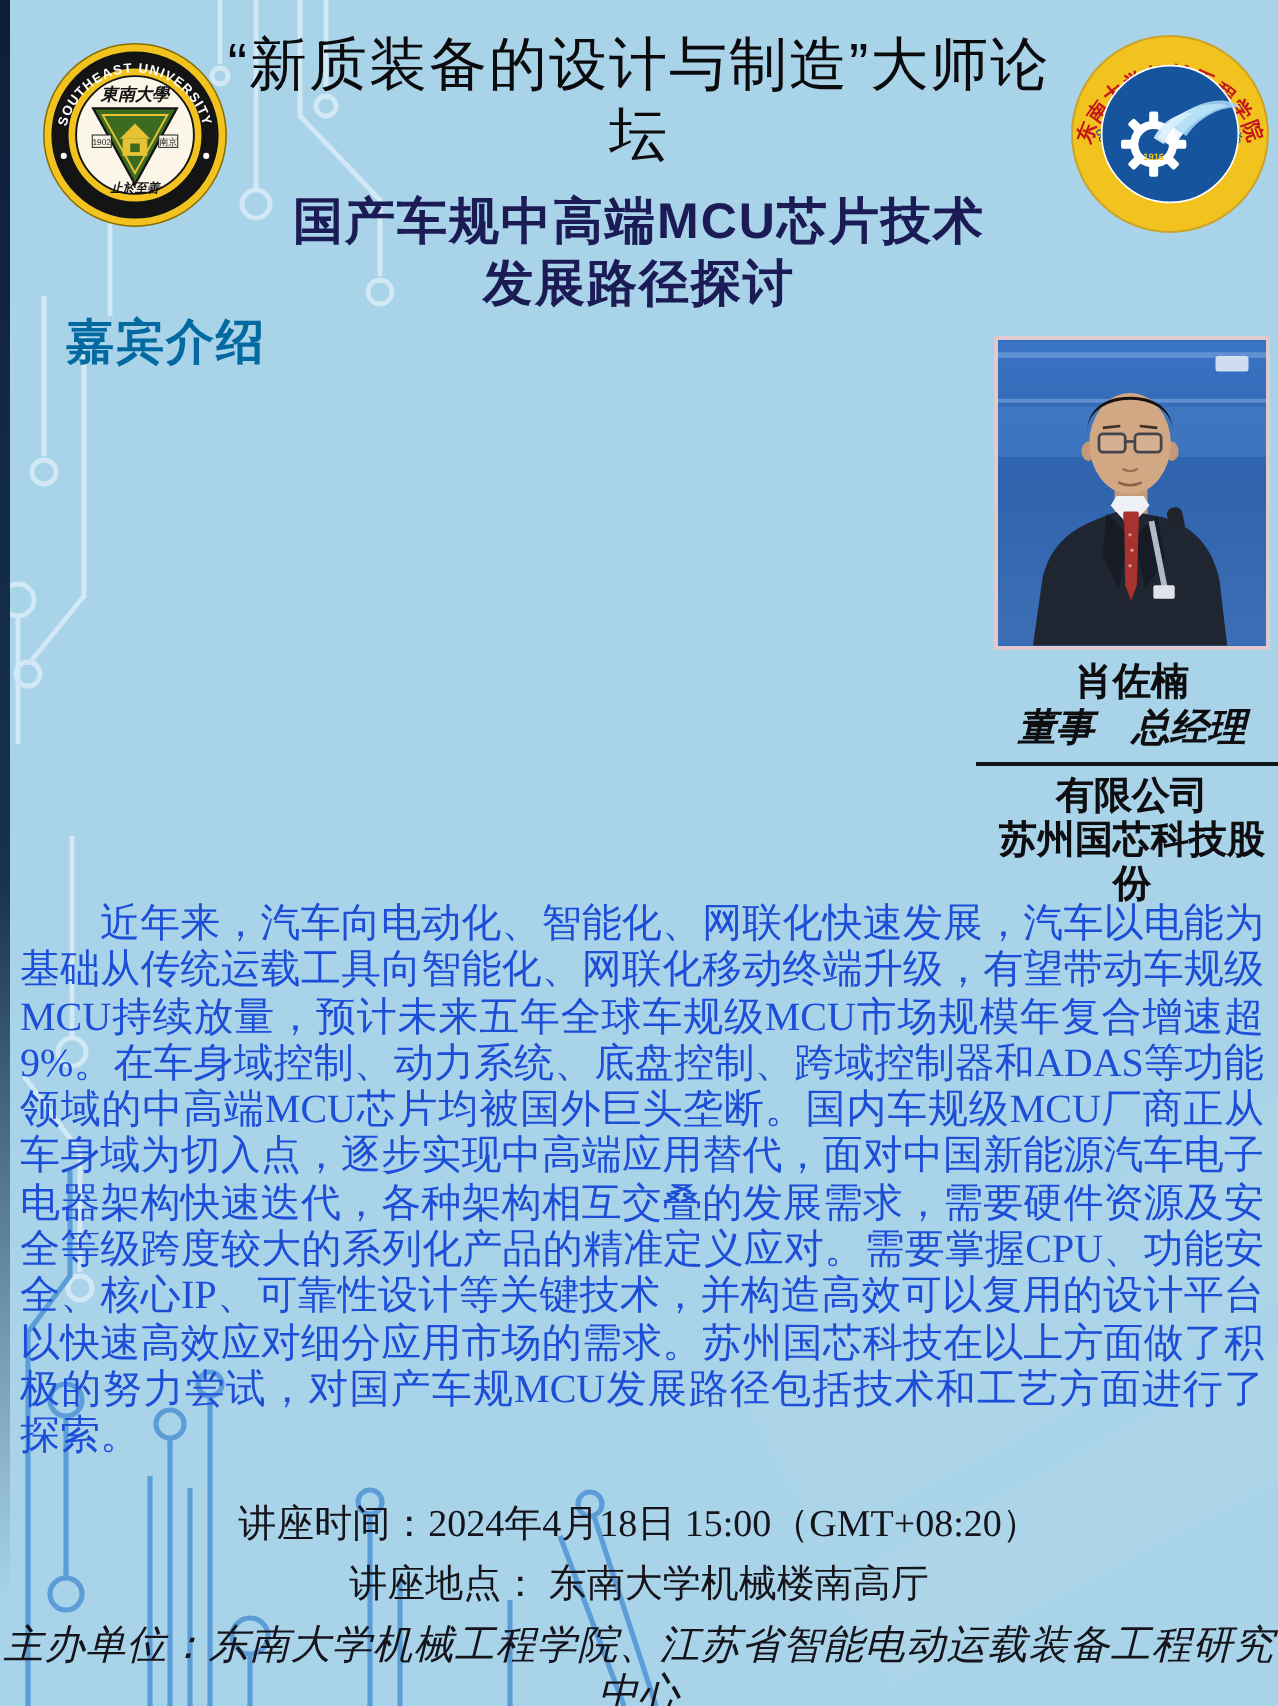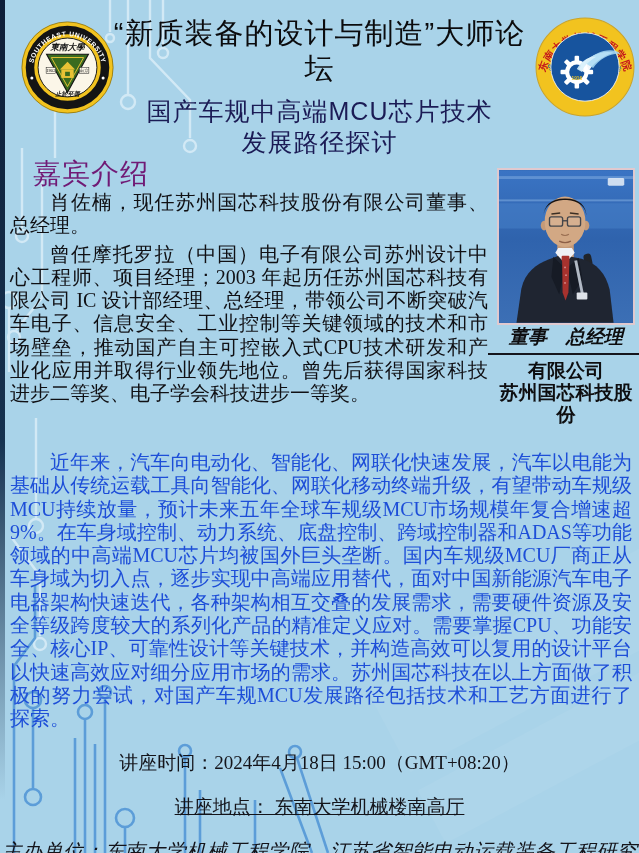--- a/index.html
+++ b/index.html
@@ -9,23 +9,23 @@
     font-family:"Liberation Sans",sans-serif;color:#0e0e10;
   }
   .bg-svg{position:absolute;left:0;top:0;width:639px;height:853px;pointer-events:none;}
   .left-edge{position:absolute;left:0;top:0;width:5px;height:800px;
     background:linear-gradient(to bottom,#0e1e38 0%,#16324f 55%,rgba(22,50,79,0) 100%);}
   
   .logo-left{position:absolute;left:20px;top:20px;width:95px;height:95px;}
   .logo-right{position:absolute;right:3px;top:16px;width:102px;height:102px;}
   .titles{position:absolute;left:105px;right:105px;top:16px;text-align:center;}
   .title{font-size:29px;font-weight:normal;line-height:35px;letter-spacing:1px;color:#0b0b0d;}
-  .subtitle{margin-top:11px;font-size:25px;font-weight:normal;line-height:29px;color:#1b1b55;letter-spacing:1px;}
-  
-  .section-heading{position:absolute;left:33px;font-size:28px;font-weight:normal;color:#701a75;letter-spacing:1px;}
+  .subtitle{margin-top:11px;font-size:25px;font-weight:bold;line-height:29px;color:#1b1b55;letter-spacing:1px;}
+  
+  .section-heading{position:absolute;left:33px;font-size:24px;font-weight:bold;color:#0369a1;letter-spacing:1px;}
   .heading-guest{top:155px;}
   .heading-abstract{top:405px;}
   
   .guest-text{position:absolute;left:10px;top:191px;width:478px;
     font-family:"Liberation Serif",serif;font-size:20px;line-height:23.3px;
     text-align:justify;color:#101014;}
   .guest-text p{margin:0;text-indent:2em;}
   .guest-text p + p{margin-top:5px;}
   
   .photo-col{position:absolute;left:497px;top:168px;width:138px;text-align:center;}
@@ -35,21 +35,21 @@
   .caption-divider{height:2px;background:#15151c;margin:5px -9px 5px -9px;}
   .caption-company{font-size:19px;font-weight:bold;line-height:22px;}
   
   .abstract-text{position:absolute;left:10px;top:451px;width:622px;
     font-family:"Liberation Serif",serif;font-size:20px;line-height:23.3px;
     text-align:justify;text-indent:2em;color:#1d4ed8;}
   
   .footer{position:absolute;left:0;right:0;top:751px;text-align:center;
     font-family:"Liberation Serif",serif;color:#14141a;}
   .footer-line{font-size:19px;line-height:24px;}
-  .footer-line + .footer-line{margin-top:20px;text-decoration:underline;}
+  .footer-line + .footer-line{margin-top:6px;}
   .footer-organizer{font-size:20px;font-style:italic;letter-spacing:0.5px;}
 </style>
 </head>
 <body>
 
 <div class="poster">
 
   <svg class="bg-svg" viewBox="0 0 639 853" xmlns="http://www.w3.org/2000/svg">
     <g fill="none" stroke="#e9f5fc" stroke-width="2.4" opacity="0.65">
       <path d="M128,0 V94"></path>
@@ -161,24 +161,20 @@
     <g>
       <path d="M44,52 C50,40 66,33 78,36 C68,39 57,46 52,57 Z" fill="#ffffff" opacity="0.95"></path>
       <path d="M50,46 C60,34 77,30 85,37 C75,36 64,42 58,51 Z" fill="#aadcf5" opacity="0.85"></path>
       <path d="M42,52 C46,44 54,39 61,40 C55,44 49,48 47,55 Z" fill="#d7f0fb" opacity="0.9"></path>
     </g>
     <text x="42" y="62.5" text-anchor="middle" font-size="4.6" font-weight="bold" fill="#f2c31f" font-family="Liberation Sans, sans-serif">1916</text>
   </svg>
 
   <div class="section-heading heading-guest">嘉宾介绍</div>
 
-  <div class="guest-text">
-    <p>肖佐楠，现任苏州国芯科技股份有限公司董事、总经理。</p>
-    <p>曾任摩托罗拉（中国）电子有限公司苏州设计中心工程师、项目经理；2003 年起历任苏州国芯科技有限公司 IC 设计部经理、总经理，带领公司不断突破汽车电子、信息安全、工业控制等关键领域的技术和市场壁垒，推动国产自主可控嵌入式CPU技术研发和产业化应用并取得行业领先地位。曾先后获得国家科技进步二等奖、电子学会科技进步一等奖。</p>
-  </div>
 
   <div class="photo-col">
     <svg class="photo" viewBox="0 0 138 157" xmlns="http://www.w3.org/2000/svg">
       <defs>
         <linearGradient id="pbg" x1="0" y1="0" x2="0" y2="1">
           <stop offset="0" stop-color="#3a74c4"></stop>
           <stop offset="0.45" stop-color="#2f63ad"></stop>
           <stop offset="1" stop-color="#3c6fb5"></stop>
         </linearGradient>
       </defs>
@@ -212,20 +208,21 @@
           <rect x="52" y="48" width="13.5" height="9.5" rx="2"></rect>
           <rect x="70.5" y="48" width="13.5" height="9.5" rx="2"></rect>
           <path d="M65.5,52 L70.5,52" fill="none"></path>
         </g>
         <path d="M54,45 L63,44" stroke="#3c2f24" stroke-width="1.4" fill="none"></path>
         <path d="M73,44 L82,45" stroke="#3c2f24" stroke-width="1.4" fill="none"></path>
         <path d="M64,66 C66.5,67.5 69.5,67.5 72,66" stroke="#9a6f52" stroke-width="1.2" fill="none"></path>
         <path d="M62,73 C66,75 70,75 74,73" stroke="#8c5f47" stroke-width="1.3" fill="none"></path>
       </g>
     </svg>
+    <div class="caption-name">肖佐楠</div>
     <div class="caption-title">董事　总经理</div>
     <div class="caption-divider"></div>
     <div class="caption-company">有限公司</div>
     <div class="caption-company">苏州国芯科技股份</div>
   </div>
 
   <div class="abstract-text">近年来，汽车向电动化、智能化、网联化快速发展，汽车以电能为基础从传统运载工具向智能化、网联化移动终端升级，有望带动车规级MCU持续放量，预计未来五年全球车规级MCU市场规模年复合增速超9%。在车身域控制、动力系统、底盘控制、跨域控制器和ADAS等功能领域的中高端MCU芯片均被国外巨头垄断。国内车规级MCU厂商正从车身域为切入点，逐步实现中高端应用替代，面对中国新能源汽车电子电器架构快速迭代，各种架构相互交叠的发展需求，需要硬件资源及安全等级跨度较大的系列化产品的精准定义应对。需要掌握CPU、功能安全、核心IP、可靠性设计等关键技术，并构造高效可以复用的设计平台以快速高效应对细分应用市场的需求。苏州国芯科技在以上方面做了积极的努力尝试，对国产车规MCU发展路径包括技术和工艺方面进行了探索。</div>
 
   <div class="footer">
     <div class="footer-line">讲座时间：2024年4月18日 15:00（GMT+08:20）</div>

